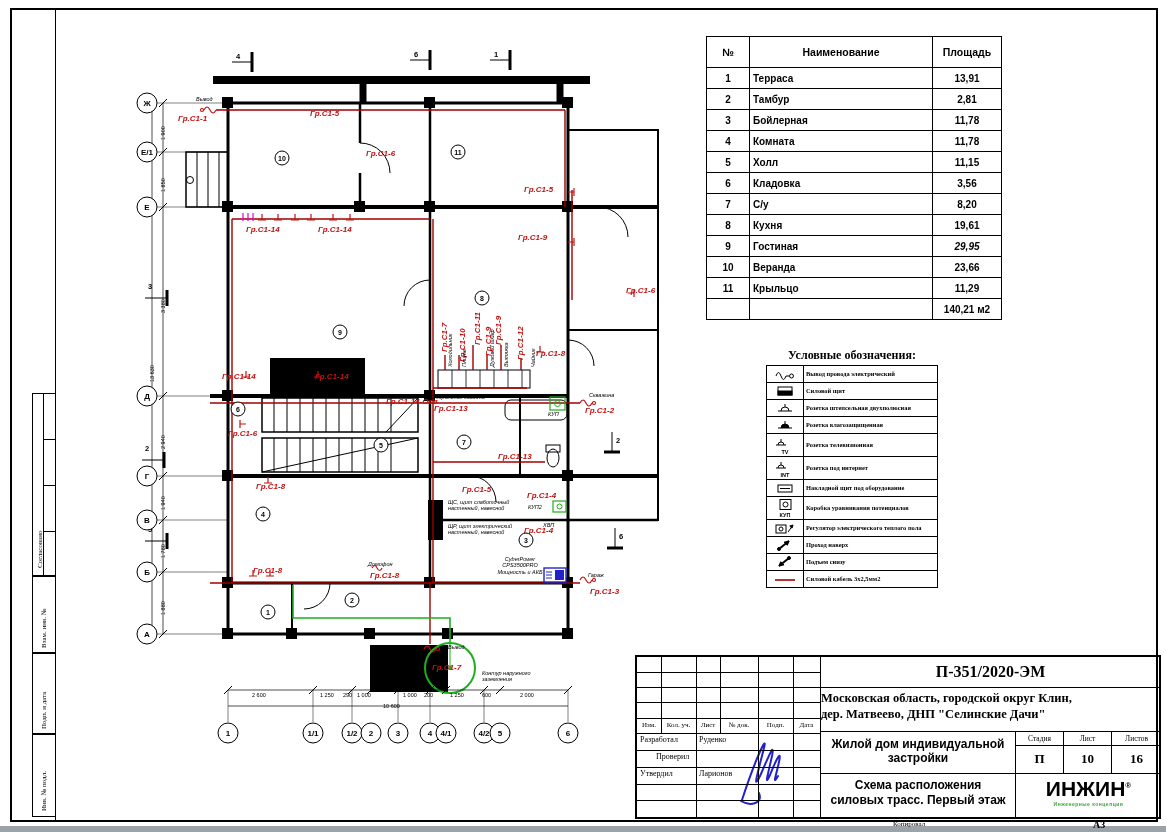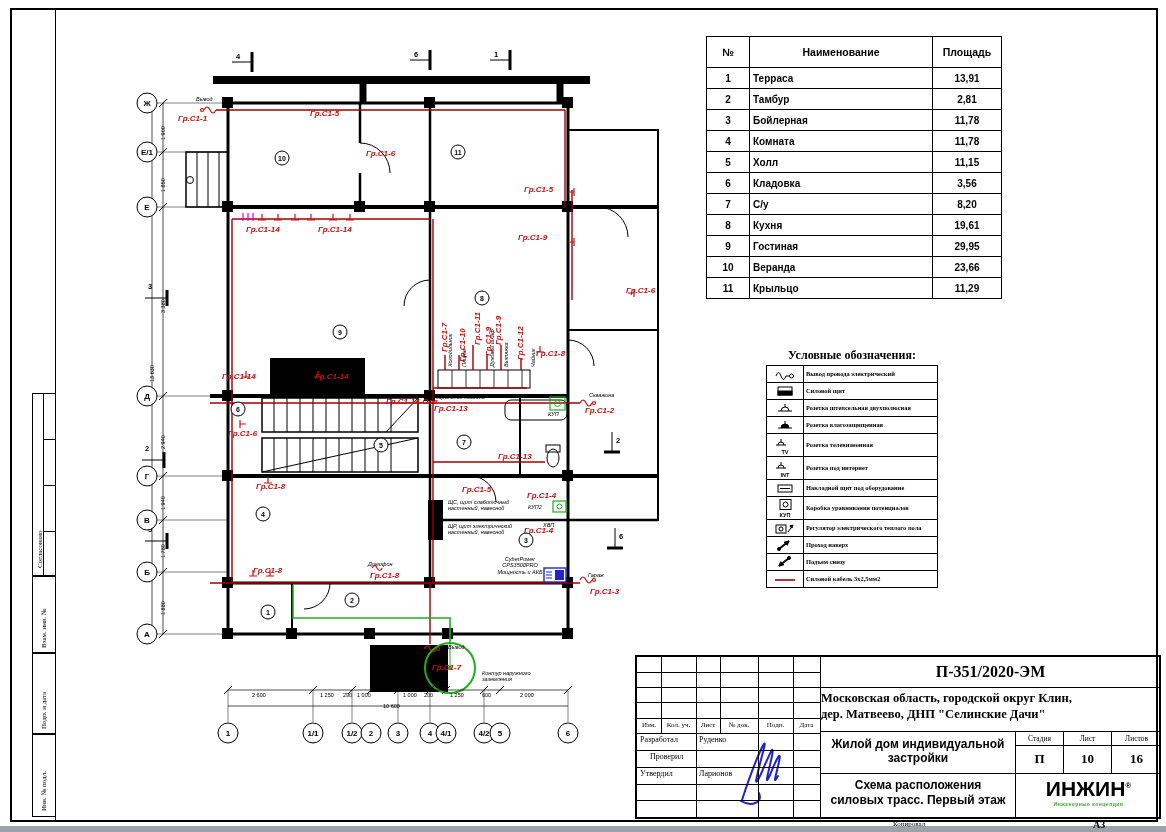--- a/index.html
+++ b/index.html
@@ -466,31 +466,36 @@
             <td class="c" style="width:62px;">8,20</td>
           </tr>
           <tr>
             <td class="c" style="width:36px;">8</td>
             <td>Кухня</td>
             <td class="c" style="width:62px;">19,61</td>
           </tr>
           <tr>
             <td class="c" style="width:36px;">9</td>
             <td>Гостиная</td>
-            <td class="c" style="width:62px;">29,95</td>
+            <td class="c" style="width:62px;font-style:italic;">29,95</td>
           </tr>
           <tr>
             <td class="c" style="width:36px;">10</td>
             <td>Веранда</td>
             <td class="c" style="width:62px;">23,66</td>
           </tr>
           <tr>
             <td class="c" style="width:36px;">11</td>
             <td>Крыльцо</td>
             <td class="c" style="width:62px;">11,29</td>
+          </tr>
+          <tr>
+            <td class="r"></td>
+            <td class="r"></td>
+            <td class="r">140,21 м2</td>
           </tr>
         </tbody>
     </table>
   </div>
 
   <div class="abs legend">
     <h3>Условные обозначения:</h3>
     <table class="lgd">
         <tbody id="lgd-body">
           <tr>
@@ -634,21 +639,21 @@
       <div class="cell hcell" style="left:83px;top:61px;width:38px;">№ док.</div>
       <div class="cell hcell" style="left:121px;top:61px;width:35px;">Подп.</div>
       <div class="cell hcell" style="left:156px;top:61px;width:27px;">Дата</div>
       <div class="cell" style="left:0;top:76px;width:183px;border-top:1.5px solid #000;"></div>
       <div class="cell" style="left:0;top:93px;width:183px;border-top:1px solid #000;"></div>
       <div class="cell" style="left:0;top:110px;width:183px;border-top:1px solid #000;"></div>
       <div class="cell" style="left:0;top:127px;width:183px;border-top:1px solid #000;"></div>
       <div class="cell" style="left:0;top:143px;width:183px;border-top:1px solid #000;"></div>
       <div class="cell rcell" style="left:0;top:76px;width:59px;">Разработал</div>
       <div class="cell rcell" style="left:59px;top:76px;width:62px;">Руденко</div>
-      <div class="cell rcell" style="left:10px;top:93px;width:59px;">Проверил</div>
+      <div class="cell rcell" style="left:16px;top:93px;width:59px;">Проверил</div>
       <div class="cell rcell" style="left:0;top:110px;width:59px;">Утвердил</div>
       <div class="cell rcell" style="left:59px;top:110px;width:62px;">Ларионов</div>
     </div>
 
     <div class="cell bl" style="left:183px;top:0;width:339px;height:160px;">
       <div class="cell docnum bb2" style="left:0;top:0;width:339px;height:31px;">П-351/2020-ЭМ</div>
       <div class="cell bb2" style="left:0;top:31px;width:339px;height:44px;">
         <div class="loc">Московская область, городской округ Клин,</div>
         <div class="loc" style="padding-top:0;">дер. Матвеево, ДНП "Селинские Дачи"</div>
       </div>

